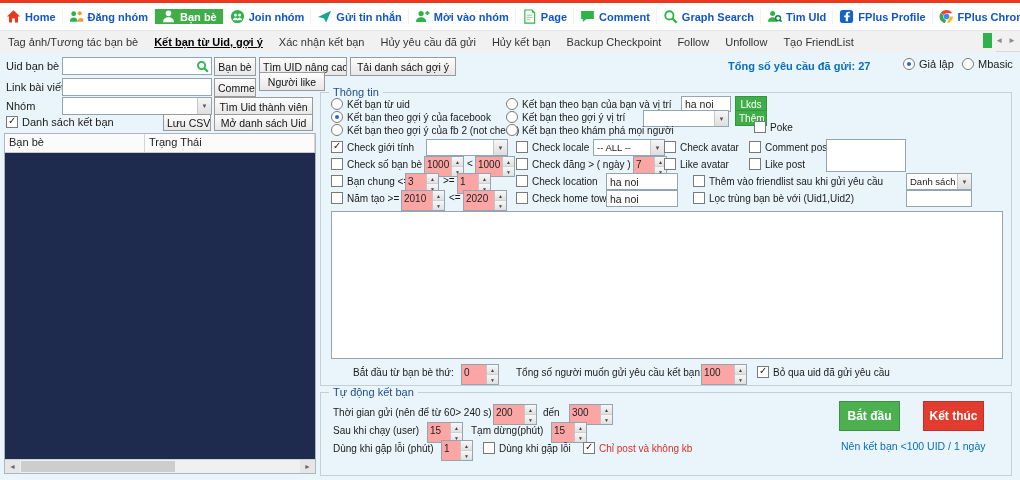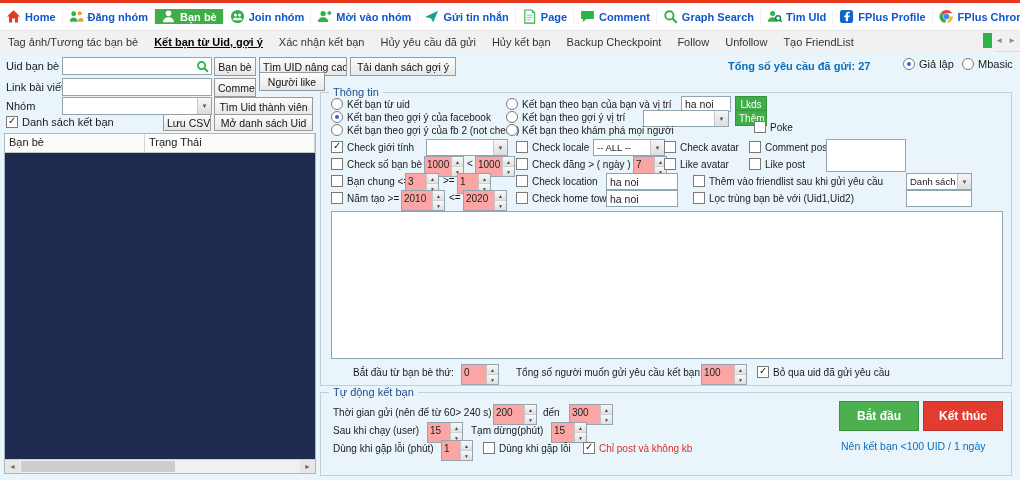--- a/index.html
+++ b/index.html
@@ -55,21 +55,21 @@
 .th{font-size:11px;padding:2px 4px;border-right:1px solid #d5d5d5;color:#222;overflow:hidden;white-space:nowrap}
 .tbody{flex:1;background:#1f2b4e}
 .hscroll{height:14px;background:#f0f0f0;border-top:1px solid #d0d0d0;display:flex;flex:none}
 .sarr{width:15px;background:#e6e6e6;display:flex;align-items:center;justify-content:center;cursor:pointer;flex:none}
 .sarr::before{font-size:7px;color:#666}
 .sarr.l::before{content:"◄"}
 .sarr.r::before{content:"►"}
 .strack{flex:1;position:relative}
 .sthumb{position:absolute;left:1px;top:1px;bottom:1px;width:55%;background:#cdcdcd;cursor:pointer}
 .uidarea{position:absolute;background:#fff;border:1px solid #94a5b2;resize:none;font-family:inherit;font-size:10.5px}
-.bigbtn{position:absolute;width:80px;height:30px;font-family:inherit;font-size:12px;font-weight:bold;color:#fff;cursor:pointer;border:1px solid transparent}
+.bigbtn{position:absolute;width:61px;height:30px;font-family:inherit;font-size:12px;font-weight:bold;color:#fff;cursor:pointer;border:1px solid transparent}
 .bigbtn.green{background:#4caf50;border-color:#3d9140}
 .bigbtn.red{background:#e23c30;border-color:#c03026}
 .note{position:absolute;color:#0a6ebd;font-size:10.5px;white-space:nowrap}
 </style>
 </head>
 <body>
 
 <div class="window">
   <div class="top-red"></div>
 
@@ -110,35 +110,35 @@
             <circle cx="10.2" cy="6.3" r="1.6" fill="#fff"></circle>
             <path d="M3 12c.4-2 1.5-3 2.8-3s2.4 1 2.8 3z" fill="#fff"></path>
             <path d="M7.4 12c.4-2 1.5-3 2.8-3s2.4 1 2.8 3z" fill="#fff"></path>
           </svg>
         </span>
       <span>Join nhóm</span>
     </div>
     <div class="titem">
       <span class="ticon">
           <svg viewBox="0 0 16 16">
+            <path d="M1 8.6 15 1.8 9.8 14.5 7.3 9.8 1 8.6z" fill="#16a58b"></path>
+          </svg>
+        </span>
+      <span>Gửi tin nhắn</span>
+    </div>
+    <div class="titem">
+      <span class="ticon">
+          <svg viewBox="0 0 16 16">
             <circle cx="6.5" cy="4.8" r="2.8" fill="#2eb24a"></circle>
             <path d="M1 13.8c0-3 2.4-4.9 5.5-4.9s5.5 1.9 5.5 4.9z" fill="#2eb24a"></path>
             <rect x="11" y="3.4" width="4.4" height="1.8" fill="#2eb24a"></rect>
             <rect x="12.3" y="2.1" width="1.8" height="4.4" fill="#2eb24a"></rect>
           </svg>
         </span>
       <span>Mời vào nhóm</span>
-    </div>
-    <div class="titem">
-      <span class="ticon">
-          <svg viewBox="0 0 16 16">
-            <path d="M1 8.6 15 1.8 9.8 14.5 7.3 9.8 1 8.6z" fill="#16a58b"></path>
-          </svg>
-        </span>
-      <span>Gửi tin nhắn</span>
     </div>
     <div class="titem">
       <span class="ticon">
           <svg viewBox="0 0 16 16">
             <path d="M3 1h7.5L13.5 4v11H3z" fill="#fff" stroke="#2eb24a" stroke-width="1.2"></path>
             <path d="M10.5 1 13.5 4h-3z" fill="#2eb24a"></path>
             <rect x="5" y="6" width="6" height="1.1" fill="#8ad19a"></rect>
             <rect x="5" y="8.4" width="6" height="1.1" fill="#8ad19a"></rect>
             <rect x="5" y="10.8" width="4" height="1.1" fill="#8ad19a"></rect>
           </svg>

